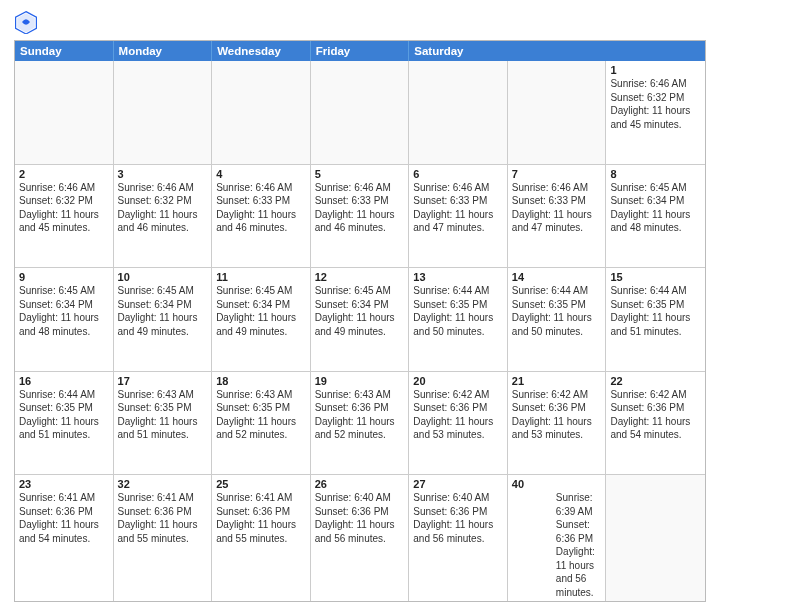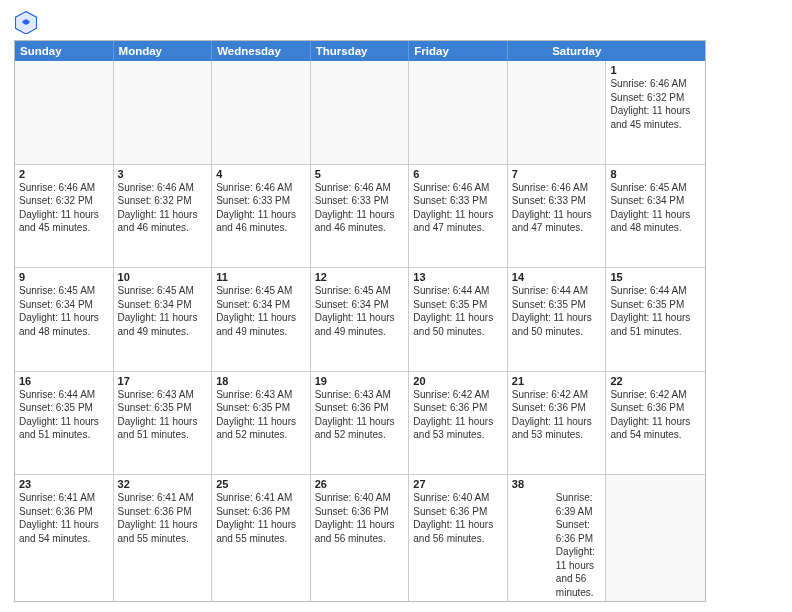--- a/index.html
+++ b/index.html
@@ -64,21 +64,21 @@
       background: #3b7fd4;
     }
     .cal-header-cell {
       color: #fff;
       font-size: 11.5px;
       font-weight: bold;
       padding: 4px 5px;
       border-right: 1px solid #5a9de0;
       text-align: left;
     }
-    .cal-header-cell:last-child { border-right: none; text-align: right; }
+    .cal-header-cell:last-child { border-right: none; }
     .cal-body {
       flex: 1;
       display: flex;
       flex-direction: column;
     }
     .cal-row {
       display: grid;
       grid-template-columns: repeat(7, 1fr);
       flex: 1;
       border-top: 1px solid #ccc;
@@ -128,21 +128,20 @@
       <div class="month-title"></div>
       <div class="location"></div>
     </div>
   </div>
 
   <div class="calendar">
     <div class="cal-header-row">
     <div class="cal-header-cell">Sunday</div>
         <div class="cal-header-cell">Monday</div>
         <div class="cal-header-cell">Wednesday</div>
-        <div class="cal-header-cell">Thursday</div>
         <div class="cal-header-cell">Friday</div>
         <div class="cal-header-cell">Saturday</div>
       </div>
     <div class="cal-body">
     <div class="cal-row">
           <div class="cal-cell empty"></div>
           <div class="cal-cell empty"></div>
           <div class="cal-cell empty"></div>
           <div class="cal-cell empty"></div>
           <div class="cal-cell empty"></div>
@@ -338,21 +337,21 @@
 and 56 minutes.</div>
           </div>
           <div class="cal-cell">
             <span class="day-number">27</span>
             <div class="cell-info" style="white-space: pre-line;">Sunrise: 6:40 AM
 Sunset: 6:36 PM
 Daylight: 11 hours
 and 56 minutes.</div>
           </div>
           <div class="cal-cell">
-            <span class="day-number">38</span>
+            <span class="day-number">40</span>
             <div class="cell-info" style="white-space: pre-line; margin-left: 44px;">Sunrise: 6:39 AM
 Sunset: 6:36 PM
 Daylight: 11 hours
 and 56 minutes.</div>
           </div>
           <div class="cal-cell empty"></div>
         </div>
       </div>
   </div>
 </div>

